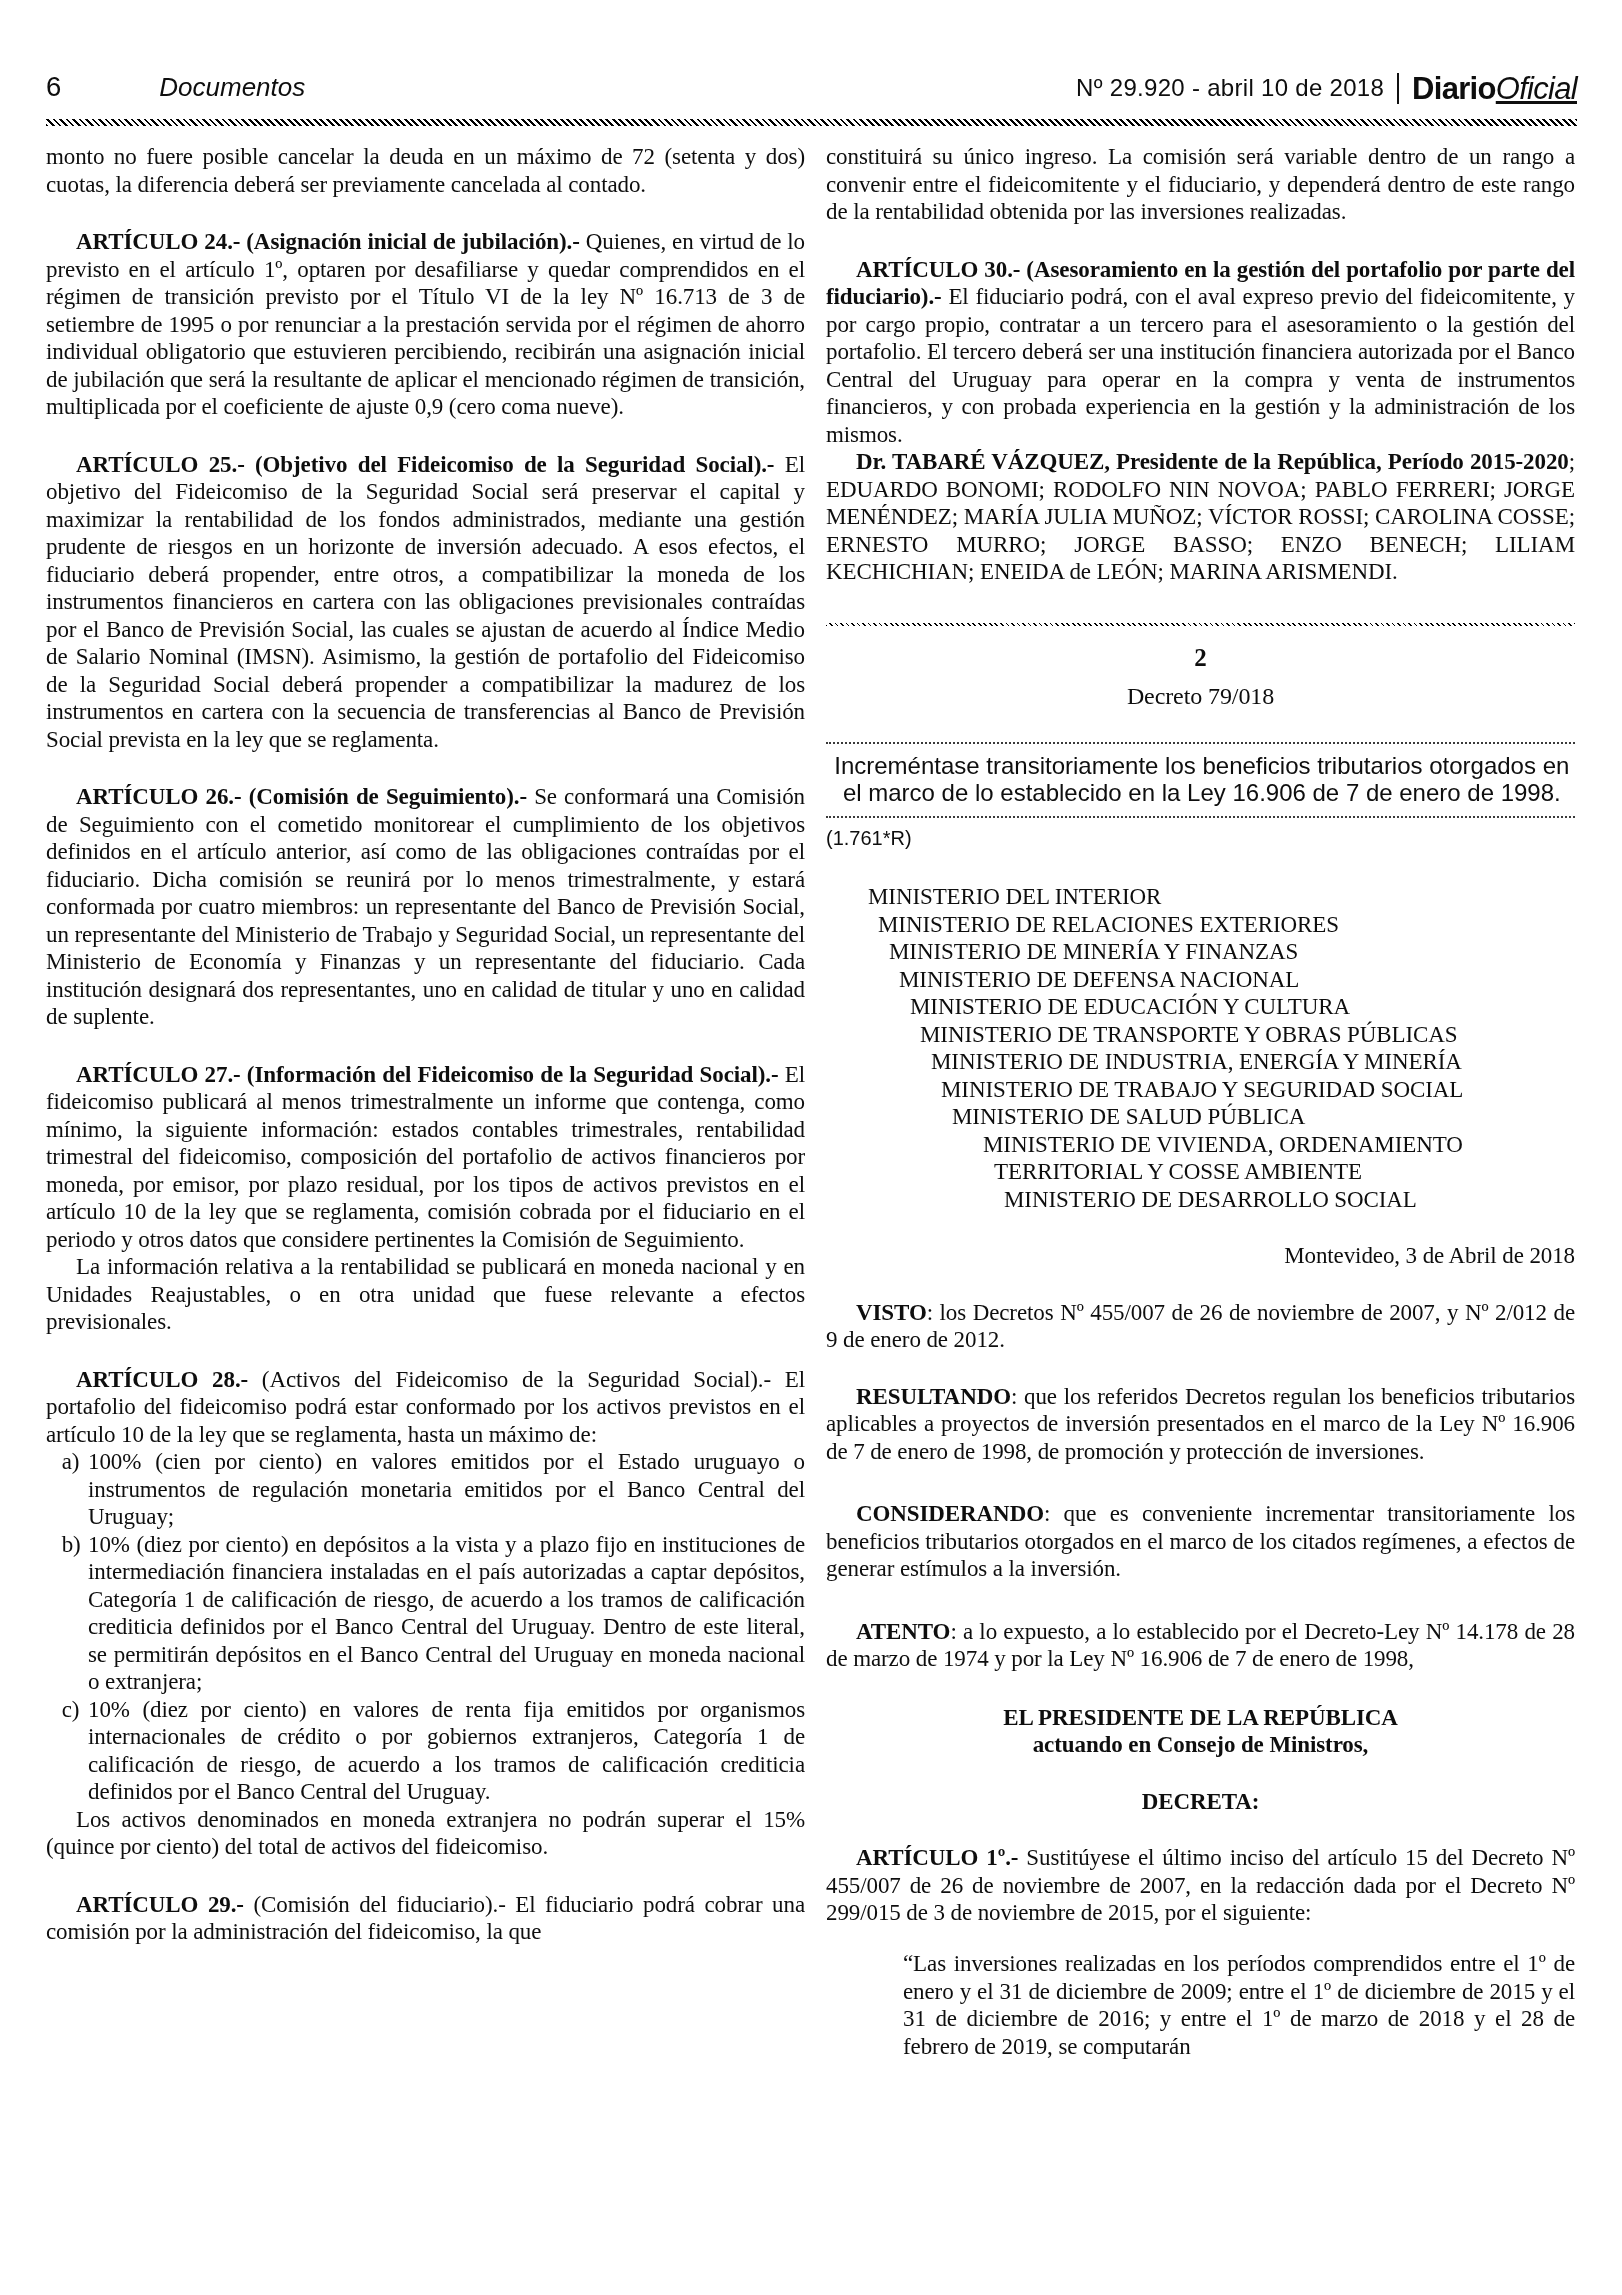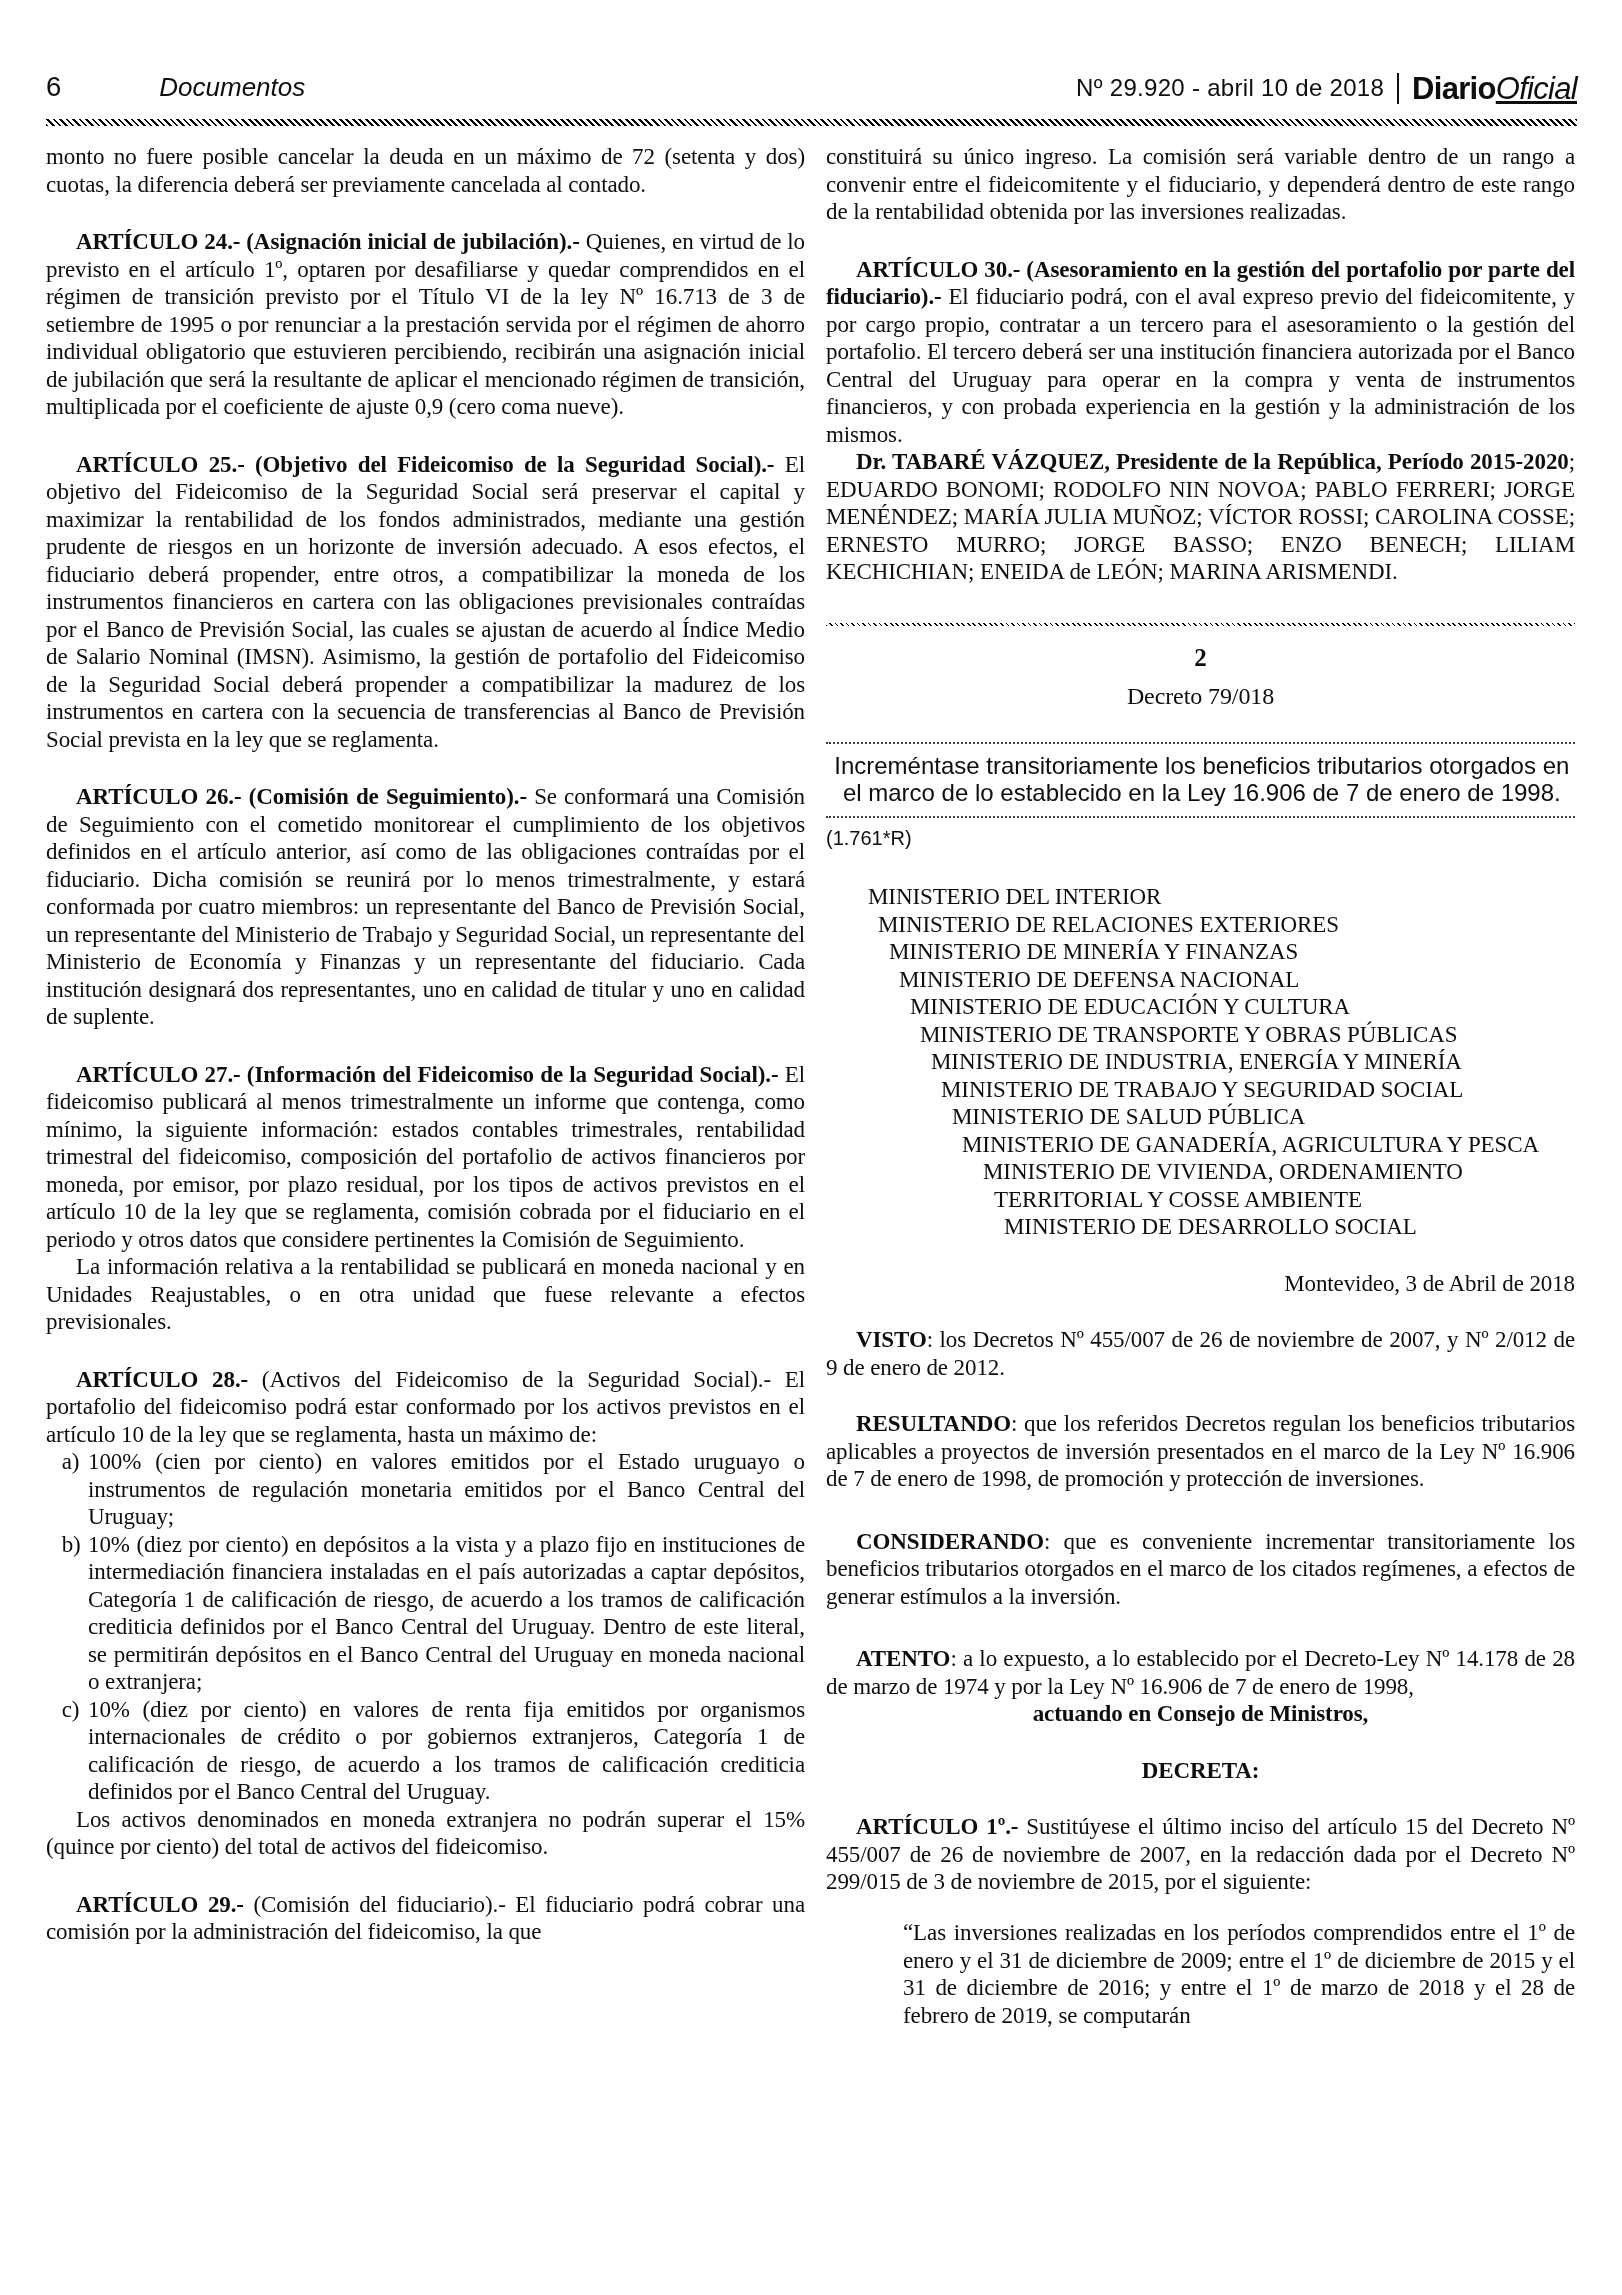--- a/index.html
+++ b/index.html
@@ -89,29 +89,29 @@
         <div class="sansnote" style="margin-top: 6.5px;">(1.761*R)</div>
         <div class="ministry" style="padding-left: 42px; margin-top: 31px;">MINISTERIO DEL INTERIOR</div>
         <div class="ministry" style="padding-left: 52px;">MINISTERIO DE RELACIONES EXTERIORES</div>
         <div class="ministry" style="padding-left: 63px;">MINISTERIO DE MINERÍA Y FINANZAS</div>
         <div class="ministry" style="padding-left: 73px;">MINISTERIO DE DEFENSA NACIONAL</div>
         <div class="ministry" style="padding-left: 84px;">MINISTERIO DE EDUCACIÓN Y CULTURA</div>
         <div class="ministry" style="padding-left: 94px;">MINISTERIO DE TRANSPORTE Y OBRAS PÚBLICAS</div>
         <div class="ministry" style="padding-left: 105px;">MINISTERIO DE INDUSTRIA, ENERGÍA Y MINERÍA</div>
         <div class="ministry" style="padding-left: 115px;">MINISTERIO DE TRABAJO Y SEGURIDAD SOCIAL</div>
         <div class="ministry" style="padding-left: 126px;">MINISTERIO DE SALUD PÚBLICA</div>
-        <div class="ministry" style="padding-left: 136px;">MINISTERIO DE GANADERÍA, AGRICULTURA Y PESCA</div>
         <div class="ministry" style="padding-left: 157px;">MINISTERIO DE VIVIENDA, ORDENAMIENTO</div>
         <div class="ministry" style="padding-left: 168px;">TERRITORIAL Y COSSE AMBIENTE</div>
         <div class="ministry" style="padding-left: 178px;">MINISTERIO DE DESARROLLO SOCIAL</div>
         <div class="rightline" style="margin-top: 29px;">Montevideo, 3 de Abril de 2018</div>
         <p class="para" style="margin-top: 29px;"><b>VISTO</b>: los Decretos Nº 455/007 de 26 de noviembre de 2007, y Nº 2/012 de 9 de enero de 2012.</p>
         <p class="para" style="margin-top: 29px;"><b>RESULTANDO</b>: que los referidos Decretos regulan los beneficios tributarios aplicables a proyectos de inversión presentados en el marco de la Ley Nº 16.906 de 7 de enero de 1998, de promoción y protección de inversiones.</p>
         <p class="para" style="margin-top: 35px;"><b>CONSIDERANDO</b>: que es conveniente incrementar transitoriamente los beneficios tributarios otorgados en el marco de los citados regímenes, a efectos de generar estímulos a la inversión.</p>
         <p class="para" style="margin-top: 35px;"><b>ATENTO</b>: a lo expuesto, a lo establecido por el Decreto-Ley Nº 14.178 de 28 de marzo de 1974 y por la Ley Nº 16.906 de 7 de enero de 1998,</p>
+        <div class="centered heading-center" style="margin-top: 31px;">EL PRESIDENTE DE LA REPÚBLICA</div>
         <div class="centered heading-center">actuando en Consejo de Ministros,</div>
         <div class="centered heading-center" style="margin-top: 29px;">DECRETA:</div>
         <p class="para" style="margin-top: 29px;"><b>ARTÍCULO 1º.- </b>Sustitúyese el último inciso del artículo 15 del Decreto Nº 455/007 de 26 de noviembre de 2007, en la redacción dada por el Decreto Nº 299/015 de 3 de noviembre de 2015, por el siguiente:</p>
         <p class="para quote" style="margin-top: 23.6px;">“Las inversiones realizadas en los períodos comprendidos entre el 1º de enero y el 31 de diciembre de 2009; entre el 1º de diciembre de 2015 y el 31 de diciembre de 2016; y entre el 1º de marzo de 2018 y el 28 de febrero de 2019, se computarán</p>
       </section>
   </main>
 
 </div>
 
 

